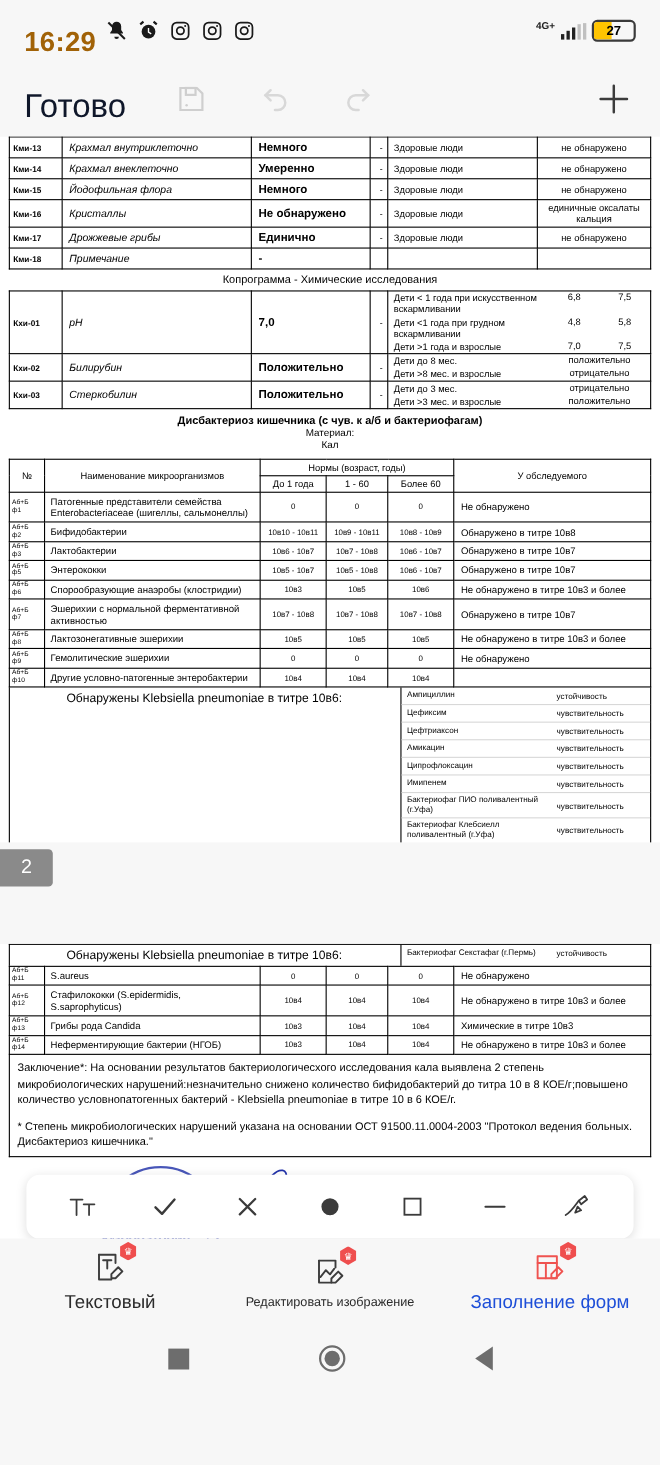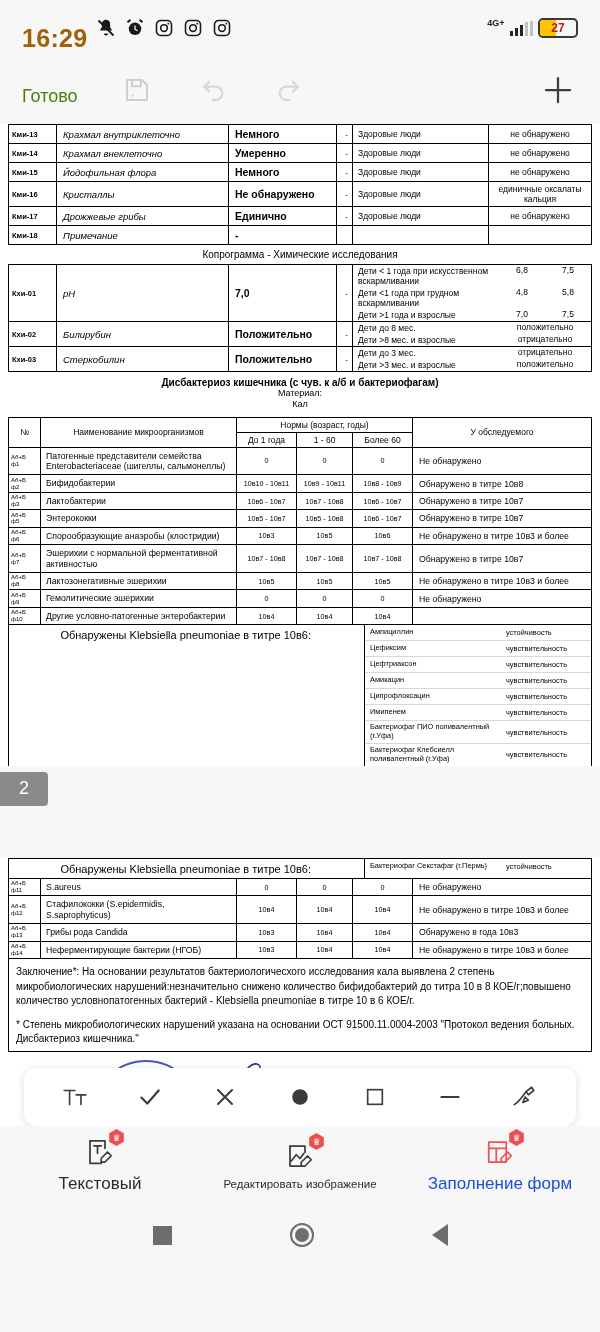--- a/index.html
+++ b/index.html
@@ -24,28 +24,28 @@
   .bars i { width: 3.5px; background: #222; display: block; }
   .bars i:nth-child(1){height:5px}.bars i:nth-child(2){height:8px}
   .bars i:nth-child(3){height:11px}.bars i:nth-child(4){height:14px;background:#c0c0c0}
   .bars i:nth-child(5){height:15px;background:#c0c0c0}
   .batt {
     width: 40px; height: 20px; border: 2px solid #3a3a3a; border-radius: 5px;
     display: flex; align-items: center; position: relative; overflow: hidden;
   }
   .batt::after{content:"";position:absolute;right:-5px;top:6px;width:3px;height:7px;background:#3a3a3a;border-radius:0 2px 2px 0;}
   .batt .fill { position:absolute; left:0; top:0; bottom:0; width:45%; background:#ffc400; }
-  .batt .pct { position: relative; width:100%; text-align:center; font-size:12px; font-weight:bold; color:#b91c1c; }
+  .batt .pct { position: relative; width:100%; text-align:center; font-size:12px; font-weight:bold; color:#000000; }
 
   
   .apptoolbar {
     height: 68px; display: flex; align-items: center; padding: 0 22px;
     background: #f7f7f7; gap: 42px;
   }
-  .done-btn { font-size: 18px; color: #4d7c0f; margin-top: 13px; }
+  .done-btn { font-size: 30px; color: #0f172a; margin-top: 13px; }
   .tb-icon { width: 34px; height: 34px; display:flex; align-items:center; justify-content:center; }
   .plus-btn { margin-left: auto; width: 40px; height: 40px; display:flex;align-items:center;justify-content:center; }
 
   
   .doc-scroll { position: relative; width:100%; height: 1002px; overflow:hidden; }
   .page {
     background: #fff; width: 600px; padding: 0 8px;
   }
   table.rep { width: 100%; border-collapse: collapse; table-layout: fixed; }
   table.rep td, table.rep th { border: 1px solid #000; vertical-align: middle; }
@@ -552,21 +552,21 @@
             <td class="dnorm">10в4</td>
             <td class="dnorm">10в4</td>
             <td class="dres">Не обнаружено в титре 10в3 и более</td>
           </tr>
           <tr>
             <td class="dcode">Аб+Б<br>ф13</td>
             <td class="dname">Грибы рода Candida</td>
             <td class="dnorm">10в3</td>
             <td class="dnorm">10в4</td>
             <td class="dnorm">10в4</td>
-            <td class="dres">Обнаружено в года 10в3</td>
+            <td class="dres">Химические в титре 10в3</td>
           </tr>
           <tr>
             <td class="dcode">Аб+Б<br>ф14</td>
             <td class="dname">Неферментирующие бактерии (НГОБ)</td>
             <td class="dnorm">10в3</td>
             <td class="dnorm">10в4</td>
             <td class="dnorm">10в4</td>
             <td class="dres">Не обнаружено в титре 10в3 и более</td>
           </tr>
         </tbody>

